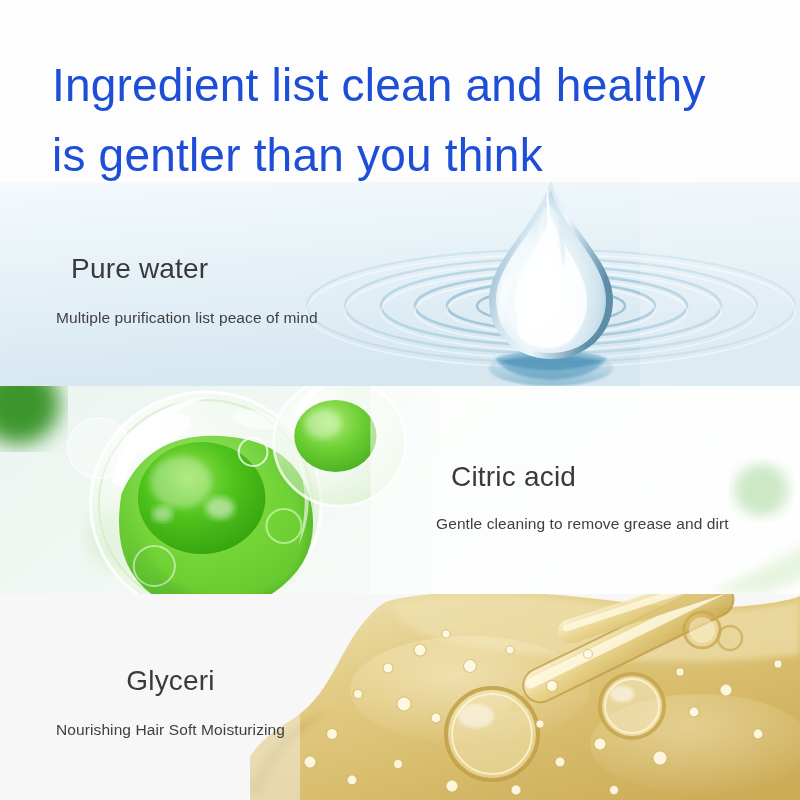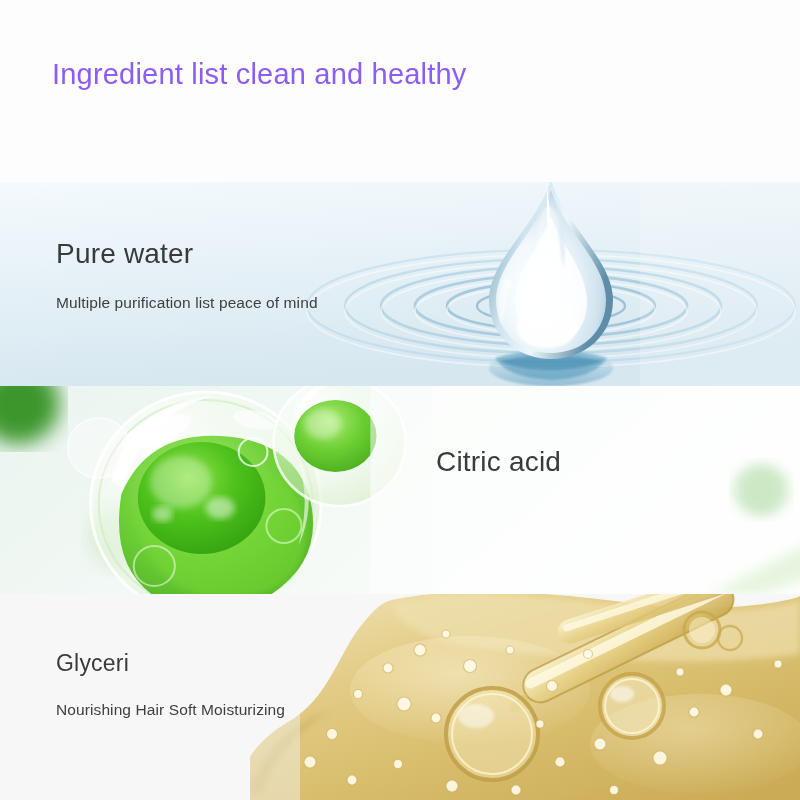--- a/index.html
+++ b/index.html
@@ -4,29 +4,29 @@
 <style>
   html,body{margin:0;padding:0;background:#fff;}
   body{width:800px;height:800px;overflow:hidden;
        font-family:"Liberation Sans","DejaVu Sans",sans-serif;
        -webkit-font-smoothing:antialiased;}
   .page{position:relative;width:800px;height:800px;background:#fdfdfd;}
 
   
   .header{position:absolute;left:0;top:0;width:800px;height:182px;
           background:#fdfdfd;}
-  .header .line{position:absolute;left:52px;color:#8b5cf6;
-          font-size:29px;font-weight:400;letter-spacing:.2px;white-space:nowrap;}
+  .header .line{position:absolute;left:52px;color:#1d4ed8;
+          font-size:46px;font-weight:400;letter-spacing:.2px;white-space:nowrap;}
   .header .l1{top:58px;}
   .header .l2{top:128px;}
 
   
   .band{position:absolute;left:0;width:800px;overflow:hidden;}
   .band .txt{position:absolute;z-index:6;}
-  .band h2{margin:0;color:#3a3a3a;font-size:27px;font-weight:400;
+  .band h2{margin:15px;color:#3a3a3a;font-size:27px;font-weight:400;
            letter-spacing:.2px;white-space:nowrap;}
   .band p{margin:0;color:#3f3f3f;font-size:15.5px;font-weight:400;
           letter-spacing:.1px;white-space:nowrap;}
 
   
   .band1{top:182px;height:204px;
     background:
       radial-gradient(120% 150% at 92% 8%, #fbfdfe 0%, rgba(251,253,254,0) 55%),
       linear-gradient(180deg,#e9f3fb 0%,#e6f1f9 45%,#dce9f1 78%,#d3e4ec 100%);}
   .band1 .txt{left:56px;top:56px;}
@@ -44,33 +44,34 @@
       linear-gradient(180deg,#eef6f4 0%,#f3f8f6 40%,#eef5f1 100%); padding-left: 23px;}
   .band2 .txt{left:436px;top:60px;}
   .band2 h2{font-size:28px;}
   .band2 p{margin-top:22px;}
   .band2 .topline{position:absolute;left:0;top:0;width:800px;height:5px;
     background:linear-gradient(90deg,#cfe0ee,#dce9f1 30%,#eef4f8 70%,#fff);opacity:.9;}
 
   
   .band3{top:594px;height:206px;background:#f7f7f7;}
   .band3 .txt{left:56px;top:56px;}
-  .band3 h2{font-size:23px;}
+  .band3 h2{font-size:28px;text-align:center;}
   .band3 p{margin-top:24px;}
 
   .art{position:absolute;inset:0;z-index:1;}
   .art svg{display:block;width:100%;height:100%;}
 </style>
 </head>
 <body>
 
 <div class="page">
 
   <div class="header">
     <div class="line l1">Ingredient list clean and healthy</div>
+    <div class="line l2">is gentler than you think</div>
   </div>
 
   <div class="band band1">
     <div class="art">
       <svg viewBox="0 0 800 204" preserveAspectRatio="none">
         <defs>
           <linearGradient id="wBg" x1="0" y1="0" x2="0.25" y2="1">
             <stop offset="0" stop-color="#f4fafd"></stop>
             <stop offset="1" stop-color="#d6e7f0"></stop>
           </linearGradient>
@@ -235,20 +236,21 @@
         <circle cx="96" cy="62" r="30" fill="#ffffff" opacity=".35"></circle>
         <circle cx="96" cy="62" r="30" fill="none" stroke="#ffffff" stroke-opacity=".6" stroke-width="2"></circle>
 
         <rect x="360" y="0" width="440" height="208" fill="#ffffff" opacity=".55"></rect>
         <rect x="420" y="0" width="380" height="208" fill="#ffffff" opacity=".35"></rect>
       </svg>
     </div>
     <div class="topline"></div>
     <div class="txt">
       <h2>Citric acid</h2>
+      <p>Gentle cleaning to remove grease and dirt</p>
     </div>
   </div>
 
   <div class="band band3">
     <div class="art">
       <svg viewBox="0 0 800 206" preserveAspectRatio="none">
         <defs>
           <linearGradient id="oilBody" x1="0.1" y1="0" x2="0.9" y2="1">
             <stop offset="0" stop-color="#efe2b4"></stop>
             <stop offset="0.3" stop-color="#e3cc86"></stop>

